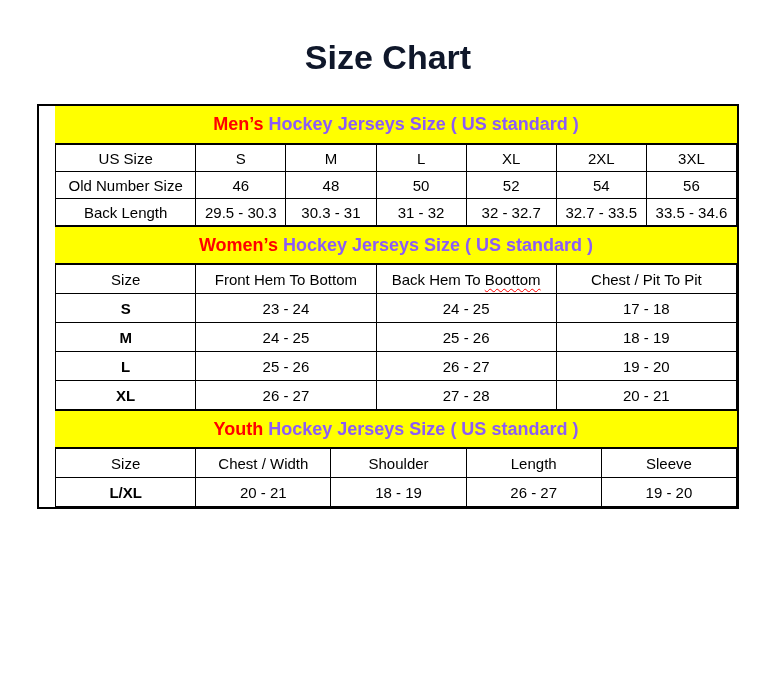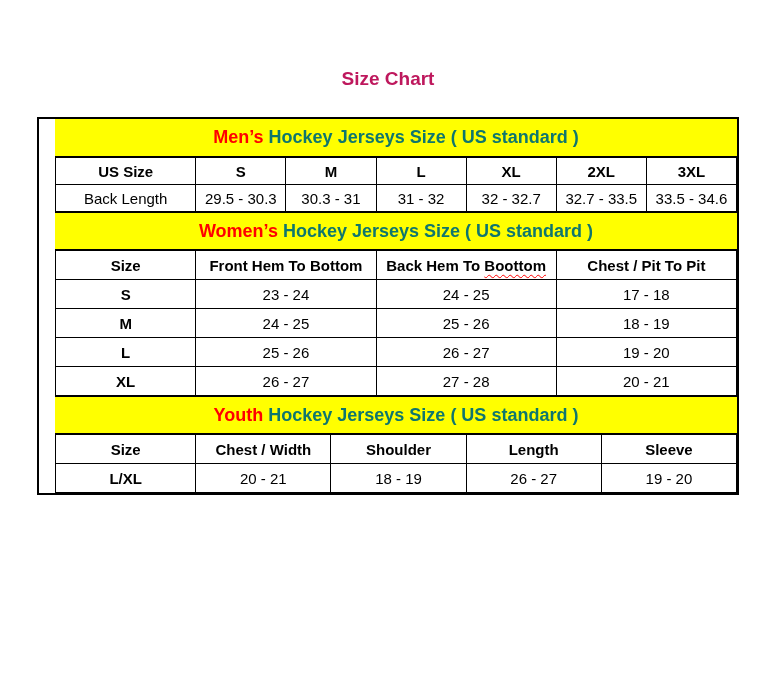--- a/index.html
+++ b/index.html
@@ -4,59 +4,59 @@
 <style>
   * { margin: 0; padding: 0; box-sizing: border-box; }
   html, body {
     width: 776px; height: 692px;
     background: #ffffff;
     font-family: "Liberation Sans", sans-serif;
     color: #000000;
     overflow: hidden;
   }
   .page-title {
-    margin-top: 68px;
+    margin-top: 38px;
     text-align: center;
-    font-size: 19px;
+    font-size: 34px;
     font-weight: bold;
-    color: #be185d;
+    color: #0f172a;
     letter-spacing: 0px;
   }
   .size-chart {
     width: 702px;
     margin: 27px 0 0 37px;
     border: 2px solid #000000;
     padding-left: 16px;
   }
   .band {
     height: 38px;
     background: #ffff00;
     border-bottom: 1px solid #000000;
     display: flex;
     align-items: center;
     justify-content: center;
     font-size: 18px;
     font-weight: bold;
   }
   .band .hl { color: #ff0000; white-space: pre; }
-  .band .rest { color: #0f766e; white-space: pre; }
+  .band .rest { color: #8b5cf6; white-space: pre; }
   table {
     width: 100%;
     border-collapse: collapse;
     table-layout: fixed;
   }
   td, th {
     border: 1px solid #000000;
     text-align: center;
     vertical-align: middle;
     font-size: 15px;
     height: 27px;
     padding: 1px 2px;
   }
-  th { font-weight: bold; }
+  th { font-weight: normal; }
   td { font-weight: normal; }
   td.rl-bold { font-weight: bold; }
   .women-tbl td, .women-tbl th { height: 29px; }
   .youth-tbl td, .youth-tbl th { height: 29px; }
   .wavy {
     text-decoration: underline;
     text-decoration-style: wavy;
     text-decoration-color: #ff0000;
     text-decoration-thickness: 1px;
     text-underline-offset: 3px;
@@ -93,20 +93,29 @@
         <tr>
       <th>US Size</th>
       <th>S</th>
       <th>M</th>
       <th>L</th>
       <th>XL</th>
       <th>2XL</th>
       <th>3XL</th>
     </tr>
     <tr>
+      <td>Old Number Size</td>
+      <td>46</td>
+      <td>48</td>
+      <td>50</td>
+      <td>52</td>
+      <td>54</td>
+      <td>56</td>
+    </tr>
+    <tr>
       <td>Back Length</td>
       <td>29.5 - 30.3</td>
       <td>30.3 - 31</td>
       <td>31 - 32</td>
       <td>32 - 32.7</td>
       <td>32.7 - 33.5</td>
       <td>33.5 - 34.6</td>
     </tr>
   </tbody>
     </table>

